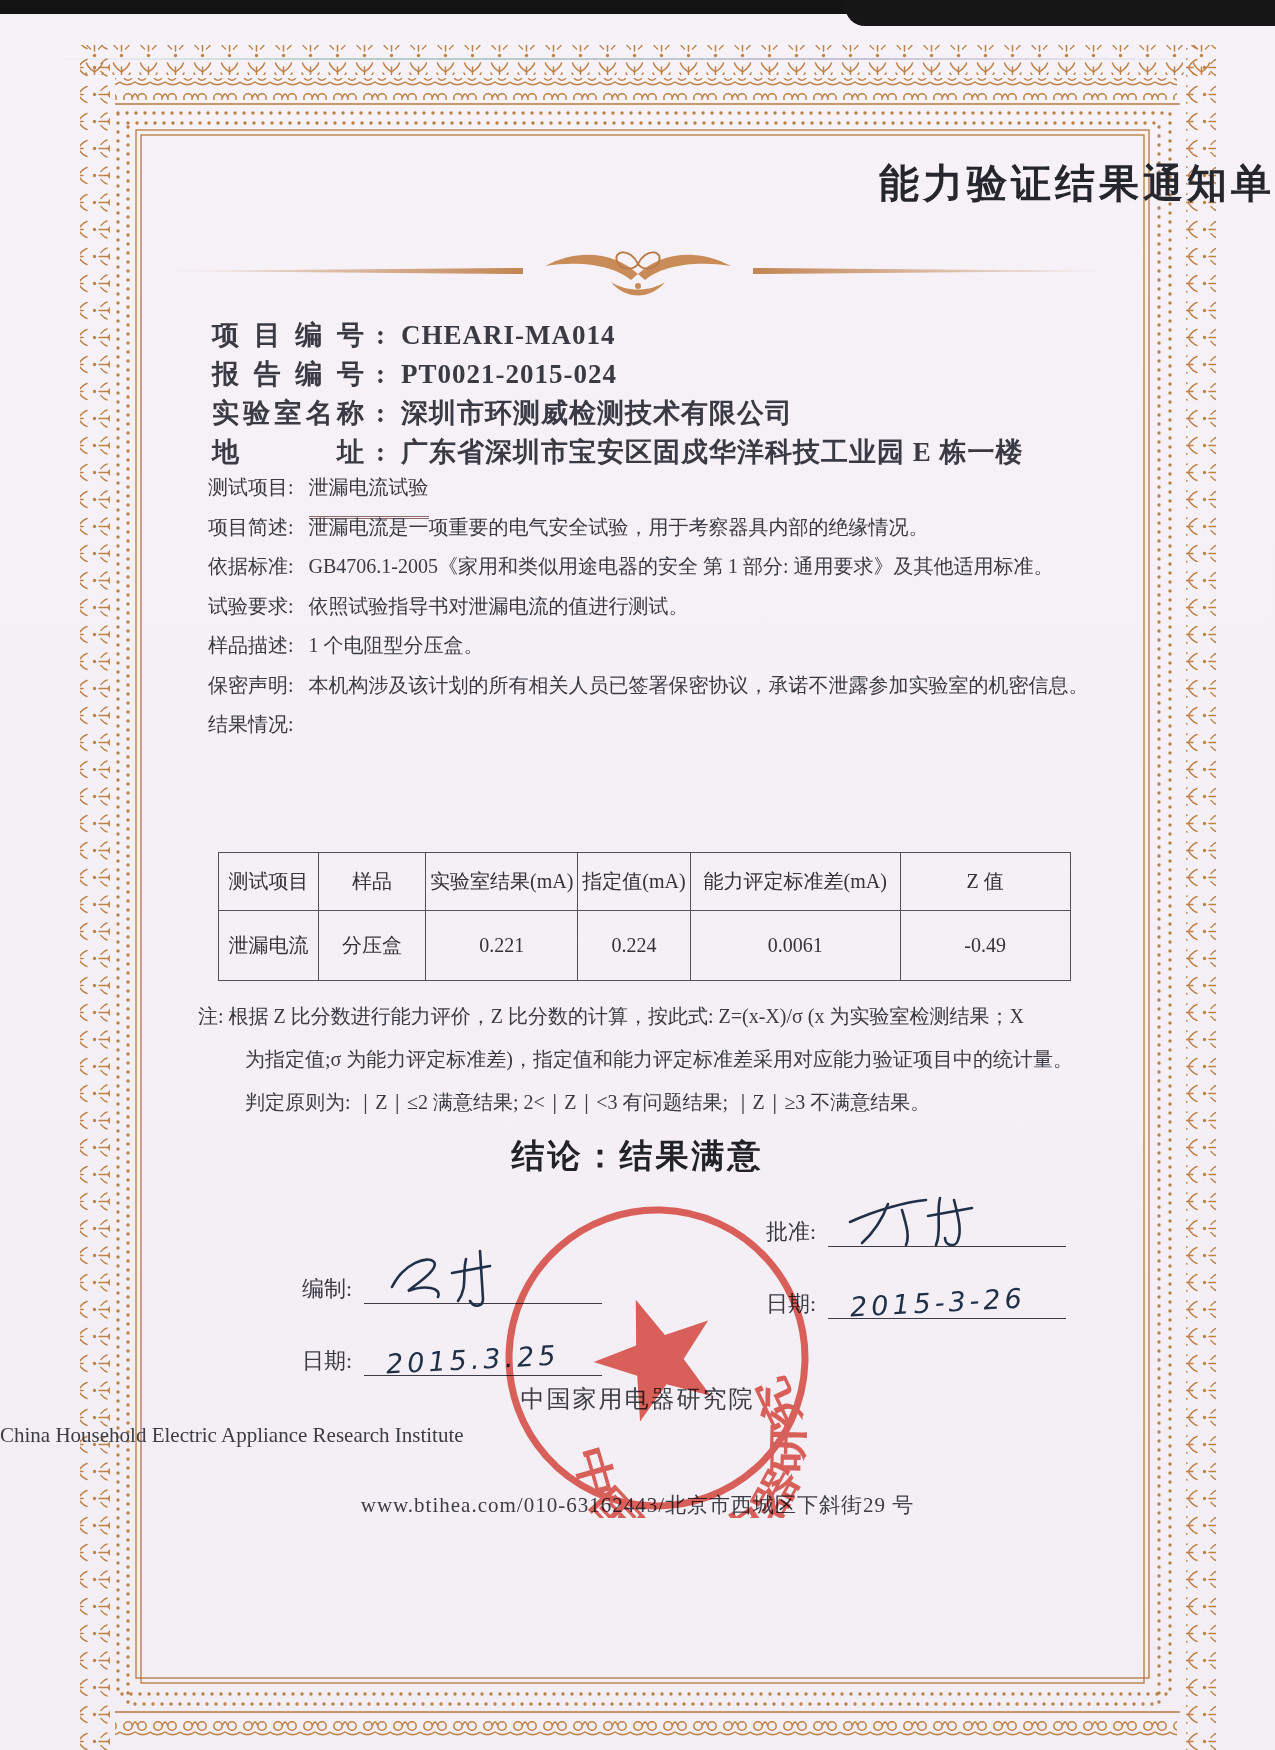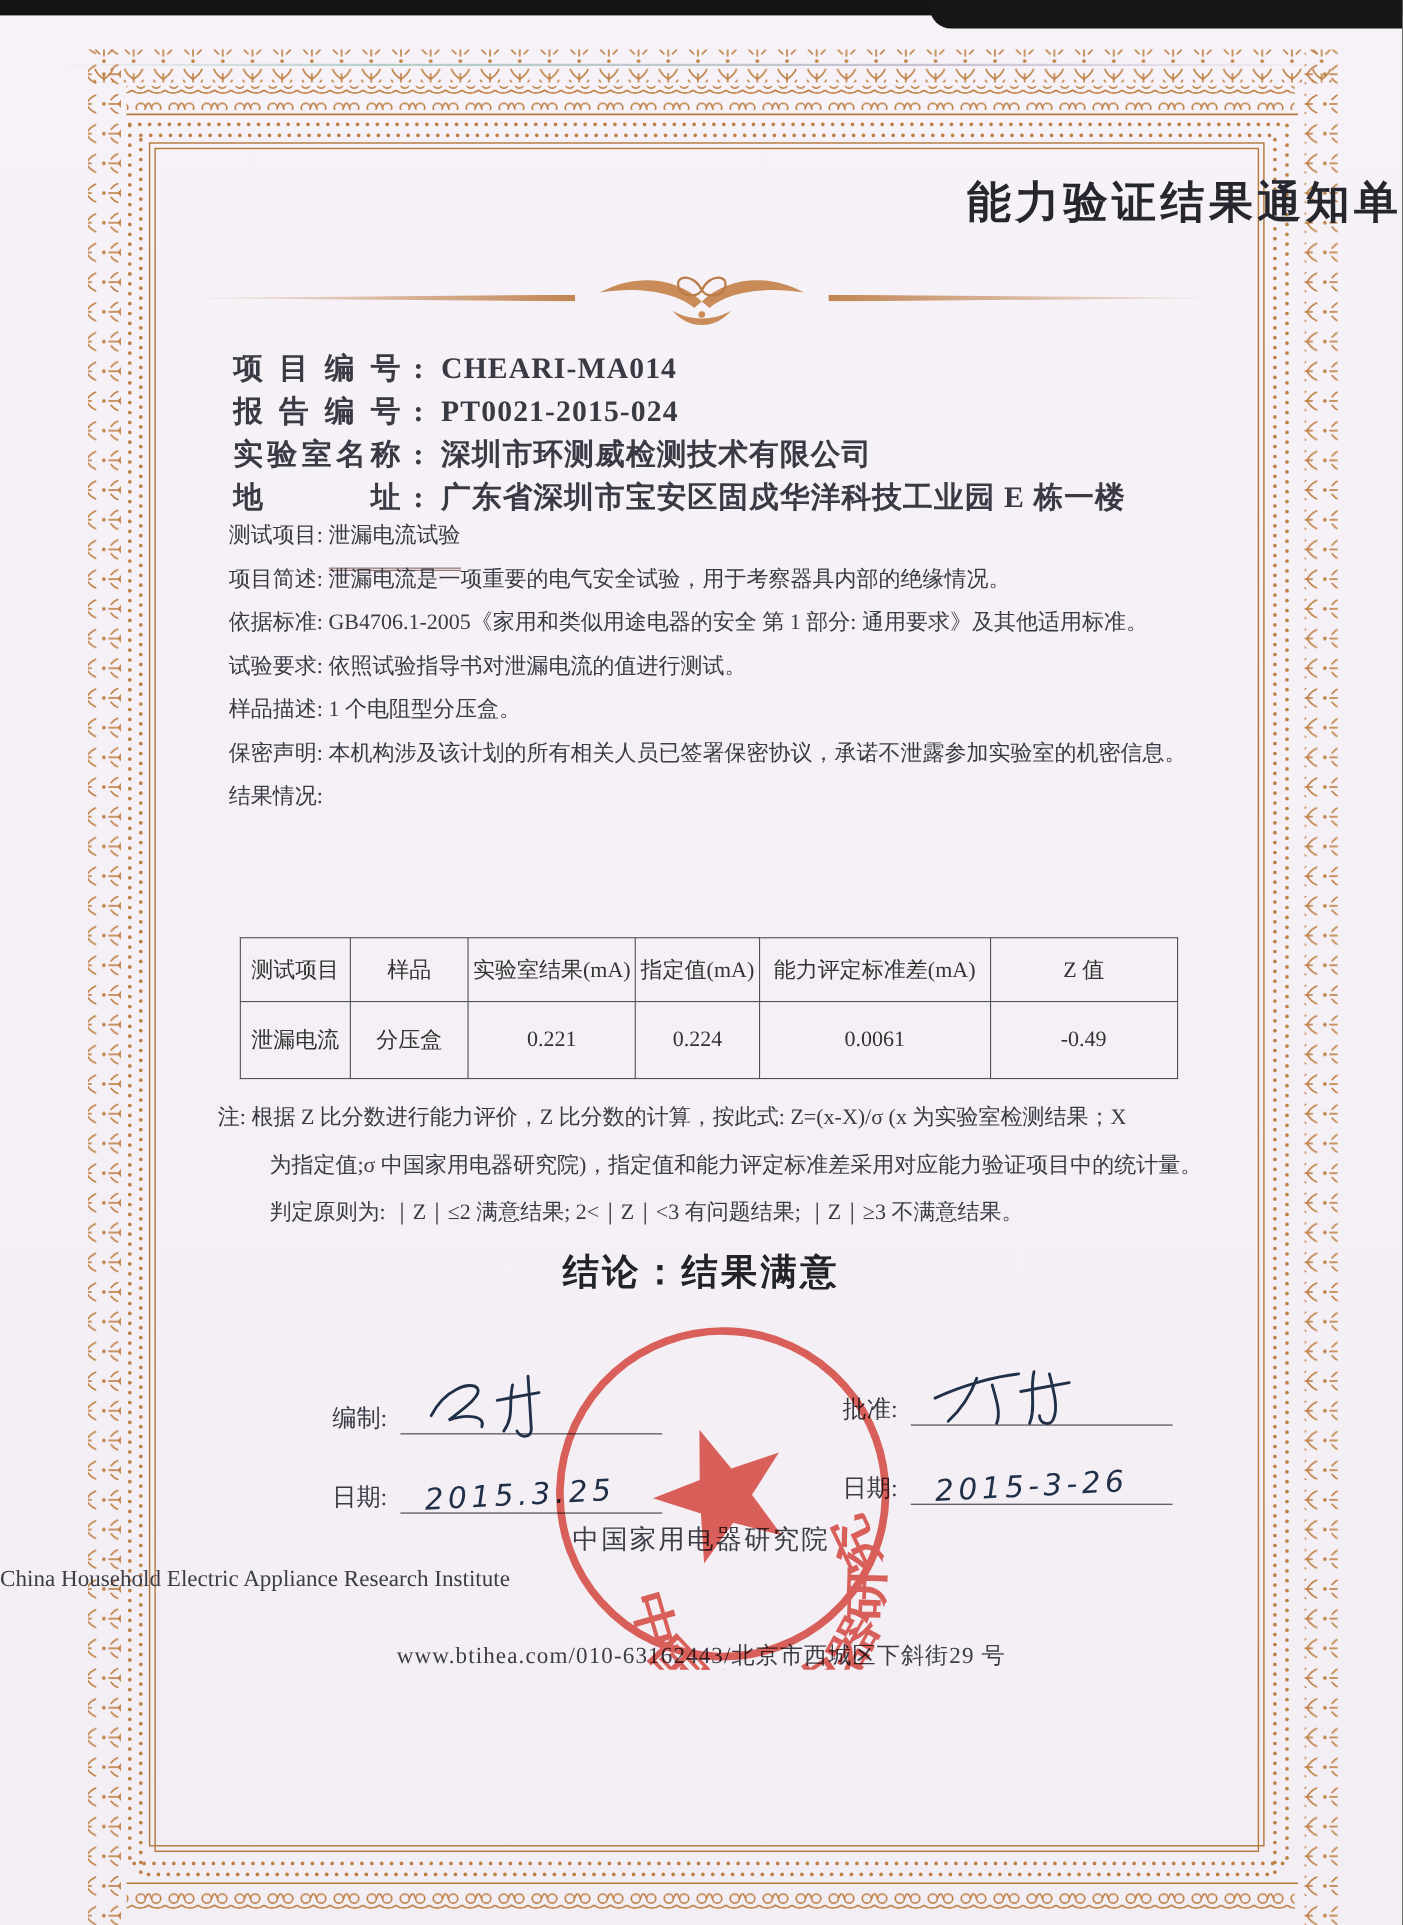--- a/index.html
+++ b/index.html
@@ -25,38 +25,38 @@
   .dline.r{background:linear-gradient(to left,rgba(185,124,72,0),#c28553);clip-path:polygon(0 0,100% 50%,0 100%);}
 
   .info{position:absolute;left:212px;top:316px;font-size:27px;color:#3a3a44;font-weight:bold;}
   .info-row{height:39px;line-height:39px;display:flex;}
   .ilabel{display:inline-block;width:152px;text-align:justify;text-align-last:justify;}
   .icolon{margin:0 16px 0 12px;}
   .ivalue{letter-spacing:1px;white-space:nowrap;}
 
   .paras{position:absolute;left:208px;top:468px;font-size:20px;color:#3a3a44;}
   .para-row{line-height:39.5px;white-space:nowrap;}
-  .plabel{}
+  .plabel{margin-right:10px;}
   .pvalue.underl{border-bottom:3px double #8a6a6a;padding-bottom:18px;}
 
   table.result-table{position:absolute;left:218px;top:852px;border-collapse:collapse;font-size:20px;color:#333;}
   .result-table th,.result-table td{border:1.4px solid #50505a;text-align:center;font-weight:400;white-space:nowrap;padding:0 4px;}
   .result-table thead tr{height:58px;}
   .result-table tbody tr{height:70px;}
 
   .note{position:absolute;left:198px;top:995px;font-size:20px;line-height:43px;color:#3a3a44;}
   .note-line{white-space:nowrap;}
   .note-line.cont{padding-left:47px;}
 
   .conclusion{position:absolute;top:1134px;left:0;width:100%;text-align:center;
               font-size:33px;font-weight:700;letter-spacing:3px;color:#222229;}
 
   .sig{position:absolute;width:300px;font-size:22px;color:#3a3a44;}
   .sig-left{left:302px;top:1258px;}
-  .sig-right{left:766px;top:1250px;}
+  .sig-right{left:766px;top:1201px;}
   .sig-row{display:flex;align-items:flex-end;height:46px;margin-bottom:26px;}
   .sig-label{margin-right:12px;line-height:1;padding-bottom:4px;}
   .sig-line{position:relative;flex:1;border-bottom:1.6px solid #3c3c46;height:100%;}
   .handsig{position:absolute;left:14px;bottom:-10px;}
   .hand-date{position:absolute;left:22px;bottom:0;font-family:"DejaVu Sans",sans-serif;font-style:italic;
              font-size:27px;color:#203048;transform:rotate(-3deg);letter-spacing:4px;white-space:nowrap;}
 
   .inst-cn{position:absolute;top:1383px;left:0;width:100%;text-align:center;font-size:24px;letter-spacing:2px;color:#3c3c46;}
   .inst-en{position:absolute;top:1423px;left:0;width:100%;text-align:left;font-size:21px;color:#3c3c46;}
   .contact{position:absolute;top:1491px;left:0;width:100%;text-align:center;font-size:21px;letter-spacing:1px;color:#3c3c46;}
@@ -220,21 +220,21 @@
         <td>0.221</td>
         <td>0.224</td>
         <td>0.0061</td>
         <td>-0.49</td>
       </tr>
     </tbody>
   </table>
 
   <div class="note">
     <div class="note-line">注: 根据 Z 比分数进行能力评价，Z 比分数的计算，按此式: Z=(x-X)/σ (x 为实验室检测结果；X</div>
-    <div class="note-line cont">为指定值;σ 中国家用电器研究院)，指定值和能力评定标准差采用对应能力验证项目中的统计量。</div>
+    <div class="note-line cont">为指定值;σ 为能力评定标准差)，指定值和能力评定标准差采用对应能力验证项目中的统计量。</div>
     <div class="note-line cont">判定原则为: ｜Z｜≤2 满意结果; 2&lt;｜Z｜&lt;3 有问题结果; ｜Z｜≥3 不满意结果。</div>
   </div>
 
   <div class="conclusion">结论：结果满意</div>
 
   <div class="sig sig-left">
     <div class="sig-row">
       <span class="sig-label">编制:</span>
       <span class="sig-line">
         <svg class="handsig" width="180" height="68" viewBox="0 0 180 68">

